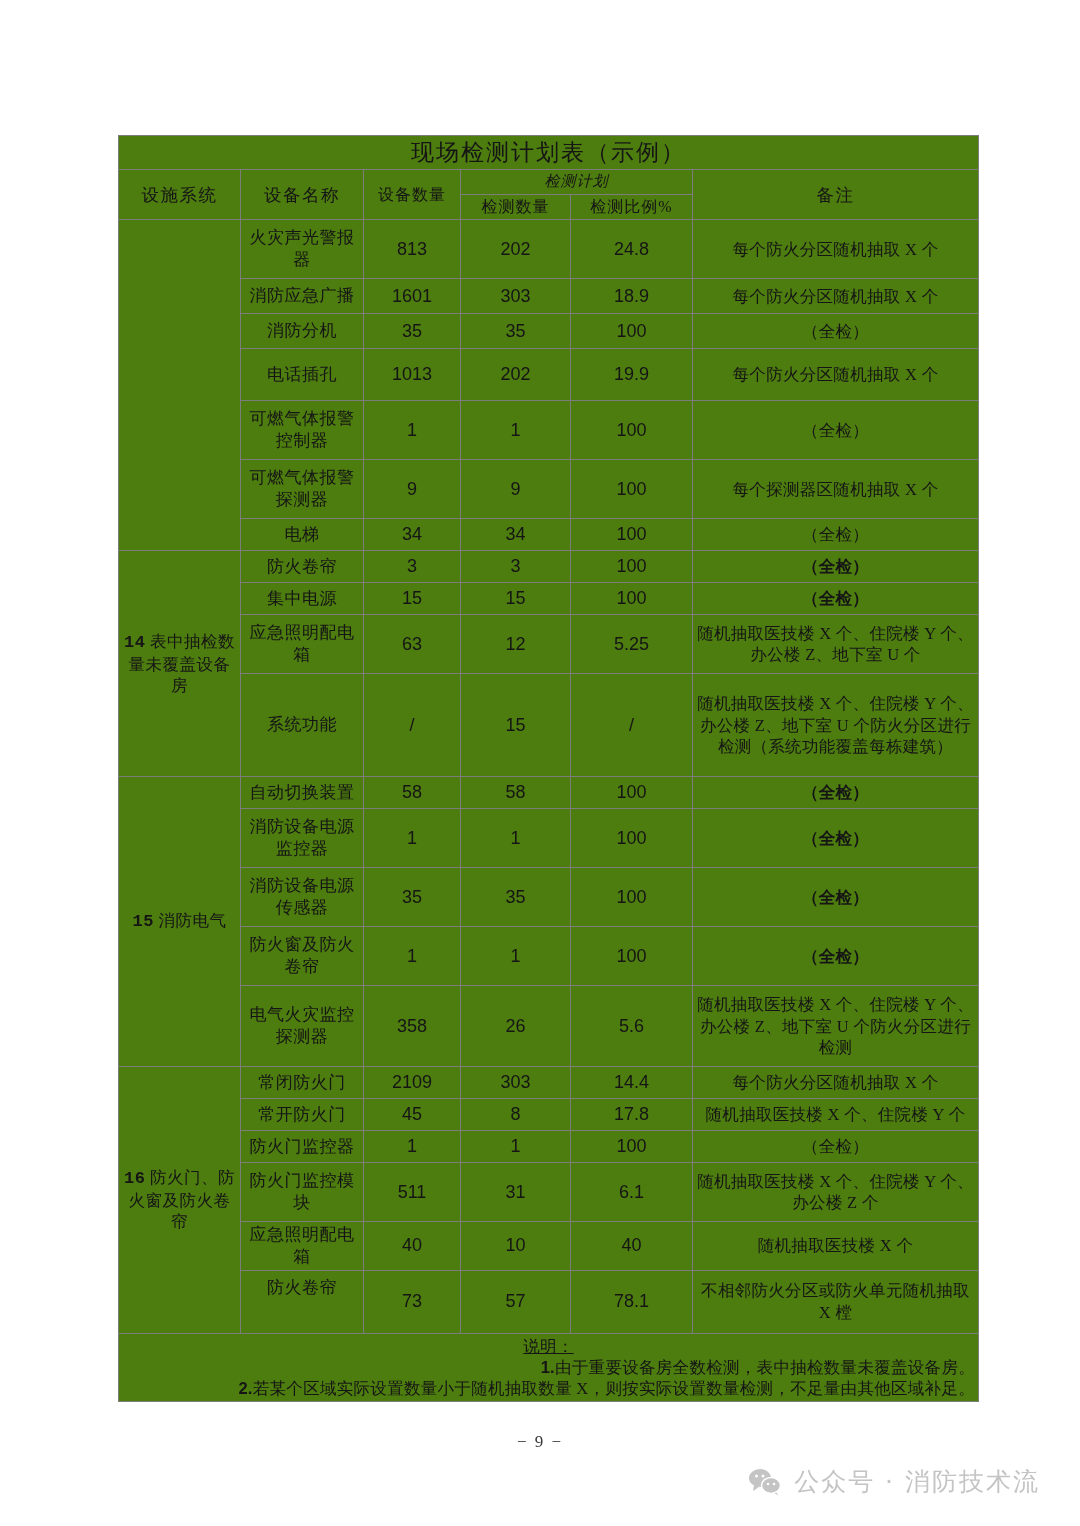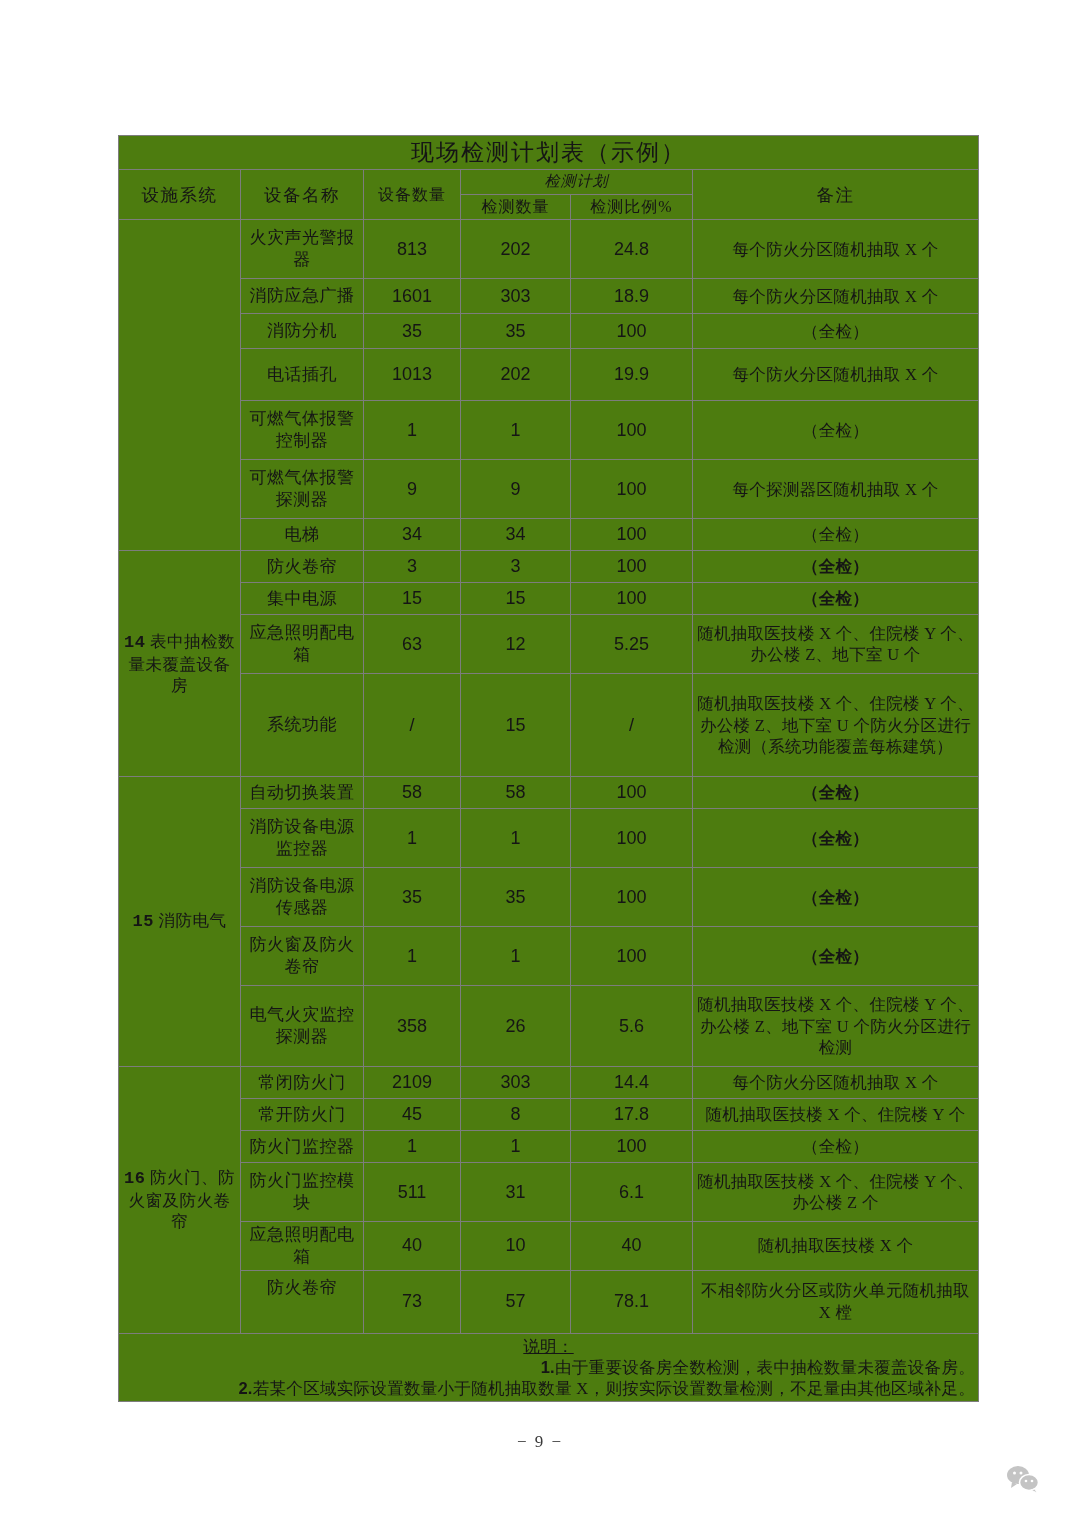--- a/index.html
+++ b/index.html
@@ -373,15 +373,16 @@
         <ellipse cx="12" cy="10" rx="11" ry="9" fill="#c4c4c4"></ellipse>
         <polygon points="6,17 5,23 11,19" fill="#c4c4c4"></polygon>
         <ellipse cx="23" cy="17.5" rx="9.5" ry="8" fill="#c4c4c4" stroke="#ffffff" stroke-width="1.6"></ellipse>
         <polygon points="29,24 31,28 25,25" fill="#c4c4c4" stroke="#ffffff" stroke-width="1"></polygon>
         <circle cx="8.5" cy="8" r="1.5" fill="#ffffff"></circle>
         <circle cx="15" cy="8" r="1.5" fill="#ffffff"></circle>
         <circle cx="20" cy="16" r="1.3" fill="#ffffff"></circle>
         <circle cx="26" cy="16" r="1.3" fill="#ffffff"></circle>
       </svg>
     </span>
+    <span class="wm-text">公众号 · 消防技术流</span>
   </div>
 
 </div>
 
 </body></html>

